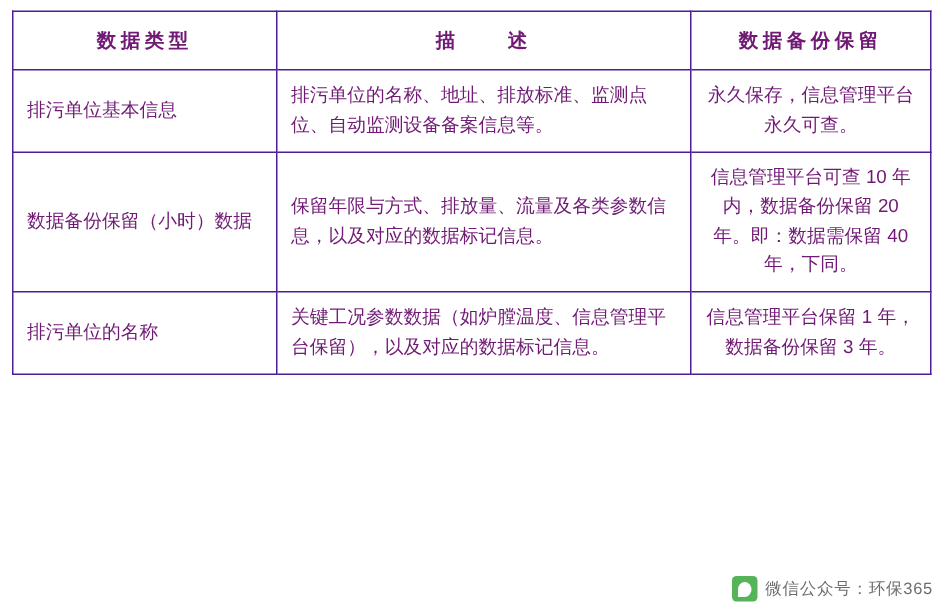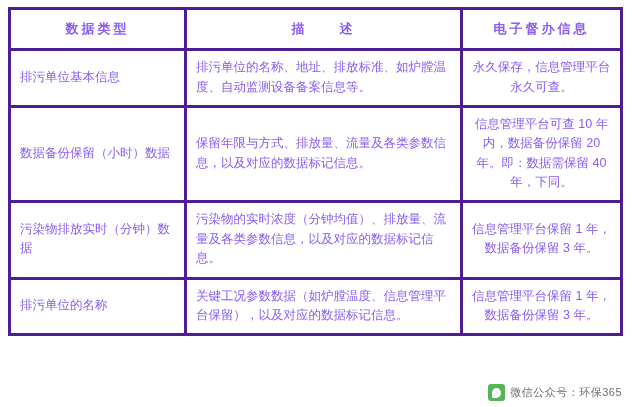--- a/index.html
+++ b/index.html
@@ -24,27 +24,27 @@
   table.data-table {
     position: absolute;
     left: 8px;
     top: 7px;
     width: 612px;
     border-collapse: collapse;
     table-layout: fixed;
   }
   table.data-table th,
   table.data-table td {
-    border: 3px solid #4c1d95;
+    border: 1px solid #4c1d95;
     vertical-align: middle;
     padding: 7px 9px 8px 9px;
     font-size: 12.5px;
     line-height: 1.55;
     font-weight: normal;
-    color: #8b5cf6;
+    color: #701a75;
   }
   table.data-table th {
     text-align: center;
     font-weight: bold;
     font-size: 13px;
     letter-spacing: 3px;
     padding-top: 9px;
     padding-bottom: 9px;
   }
   col.c1 { width: 176px; }
@@ -101,38 +101,33 @@
   <table class="data-table">
     <colgroup>
       <col class="c1">
       <col class="c2">
       <col class="c3">
     </colgroup>
     <thead>
       <tr>
         <th>数据类型</th>
         <th>描　　述</th>
-        <th>电子督办信息</th>
+        <th>数据备份保留</th>
       </tr>
     </thead>
     <tbody>
       <tr>
         <td class="cell-type">排污单位基本信息</td>
-        <td class="cell-desc">排污单位的名称、地址、排放标准、如炉膛温度、自动监测设备备案信息等。</td>
+        <td class="cell-desc">排污单位的名称、地址、排放标准、监测点位、自动监测设备备案信息等。</td>
         <td class="cell-keep">永久保存，信息管理平台永久可查。</td>
       </tr>
       <tr>
         <td class="cell-type">数据备份保留（小时）数据</td>
         <td class="cell-desc">保留年限与方式、排放量、流量及各类参数信息，以及对应的数据标记信息。</td>
         <td class="cell-keep">信息管理平台可查 10 年内，数据备份保留 20 年。即：数据需保留 40 年，下同。</td>
-      </tr>
-      <tr>
-        <td class="cell-type">污染物排放实时（分钟）数据</td>
-        <td class="cell-desc">污染物的实时浓度（分钟均值）、排放量、流量及各类参数信息，以及对应的数据标记信息。</td>
-        <td class="cell-keep">信息管理平台保留 1 年，数据备份保留 3 年。</td>
       </tr>
       <tr>
         <td class="cell-type">排污单位的名称</td>
         <td class="cell-desc">关键工况参数数据（如炉膛温度、信息管理平台保留），以及对应的数据标记信息。</td>
         <td class="cell-keep">信息管理平台保留 1 年，数据备份保留 3 年。</td>
       </tr>
     </tbody>
   </table>
 
   <div class="watermark">

